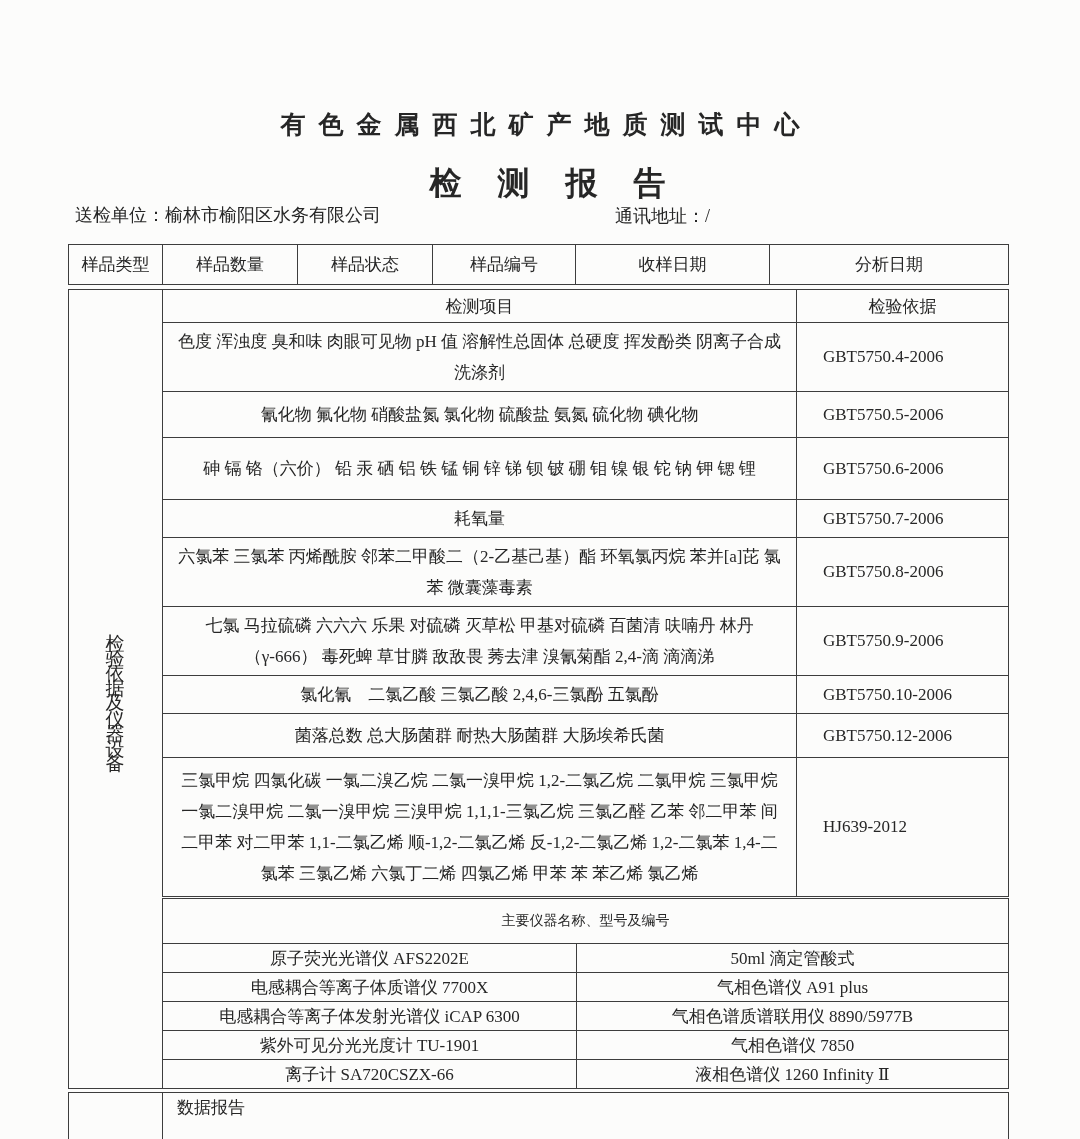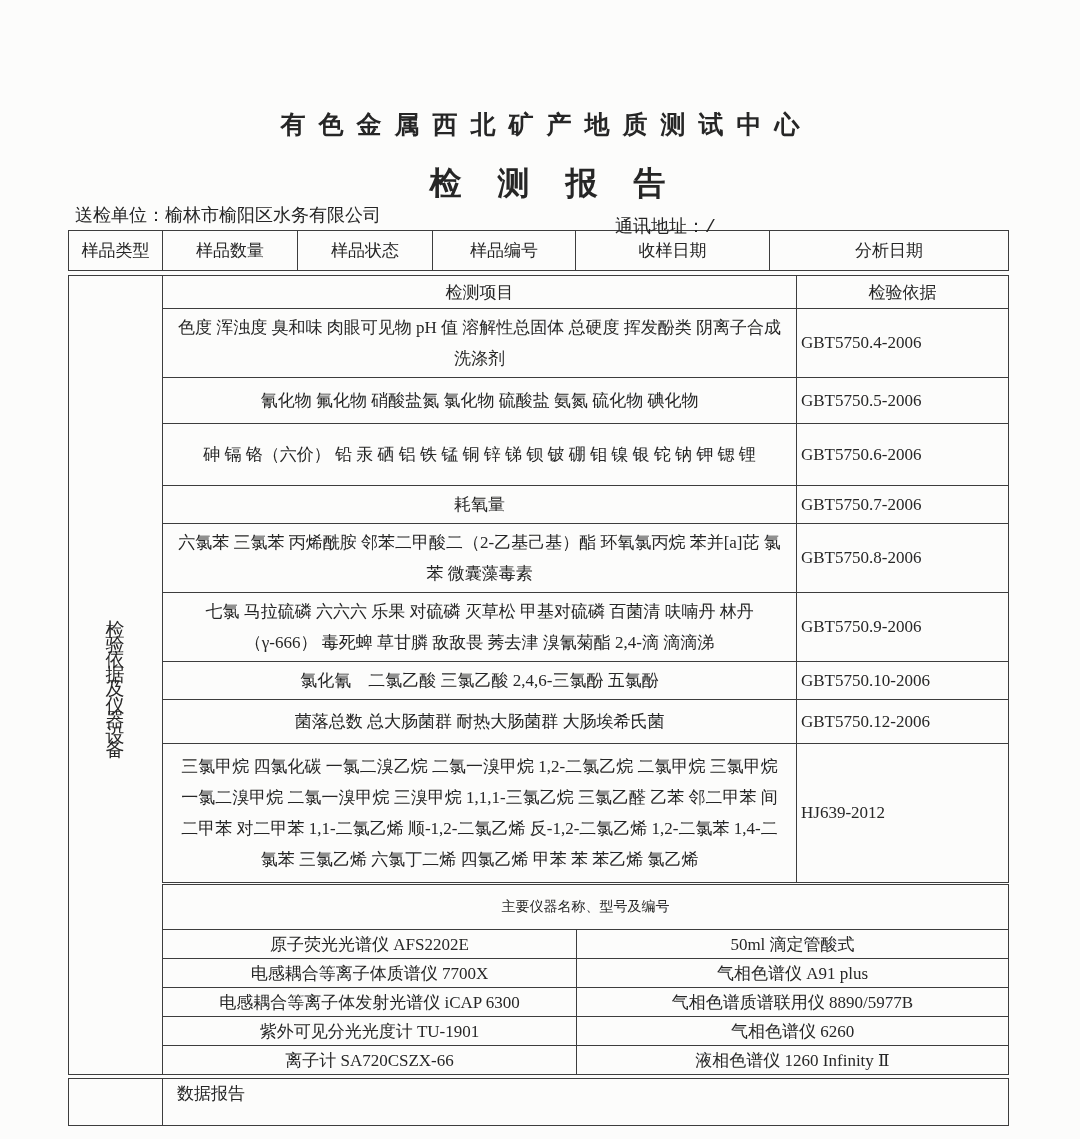--- a/index.html
+++ b/index.html
@@ -32,40 +32,40 @@
     white-space:nowrap;
     padding-left:15px;
   }
   .info-line{
     position:relative;
     height:26px;
     font-size:18px;
     line-height:26px;
   }
   .info-client{position:absolute;left:75px;top:0;}
-  .info-address{position:absolute;left:615px;top:12px;font-family:Liberation Mono, monospace;}
+  .info-address{position:absolute;left:615px;top:1px;}
   table{
     border-collapse:collapse;
     table-layout:fixed;
     margin-left:68px;
     width:940px;
     font-size:17px;
   }
   td{
     border:1px solid #3d3d3d;
     text-align:center;
     vertical-align:middle;
     padding:0 10px;
     overflow:hidden;
   }
-  .sample-table{margin-top:2px;}
+  .sample-table{margin-top:16px;}
   .analysis-table{margin-top:4px;}
   .footer-table{margin-top:3px;}
   .items-cell{line-height:31px;padding:3px 14px;}
-  .basis-cell{text-align:left;padding-left:4px;white-space:nowrap;}
+  .basis-cell{text-align:left;padding-left:26px;white-space:nowrap;}
   .side-cell{padding:0;}
   .vtext{
     display:inline-block;
     writing-mode:vertical-lr;
     letter-spacing:15px;
     font-size:19px;
     line-height:1;
   }
   .instr-header td{
     border-top:3px double #3d3d3d;
@@ -170,21 +170,21 @@
     <tr class="instr-row">
       <td>电感耦合等离子体质谱仪 7700X</td>
       <td colspan="2">气相色谱仪 A91 plus</td>
     </tr>
     <tr class="instr-row">
       <td>电感耦合等离子体发射光谱仪 iCAP 6300</td>
       <td colspan="2">气相色谱质谱联用仪 8890/5977B</td>
     </tr>
     <tr class="instr-row">
       <td>紫外可见分光光度计 TU-1901</td>
-      <td colspan="2">气相色谱仪 6260</td>
+      <td colspan="2">气相色谱仪 7850</td>
     </tr>
     <tr class="instr-row">
       <td>离子计 SA720CSZX-66</td>
       <td colspan="2">液相色谱仪 1260 Infinity Ⅱ</td>
     </tr>
   </tbody>
     </table>
 
   <table class="footer-table">
     <colgroup>

